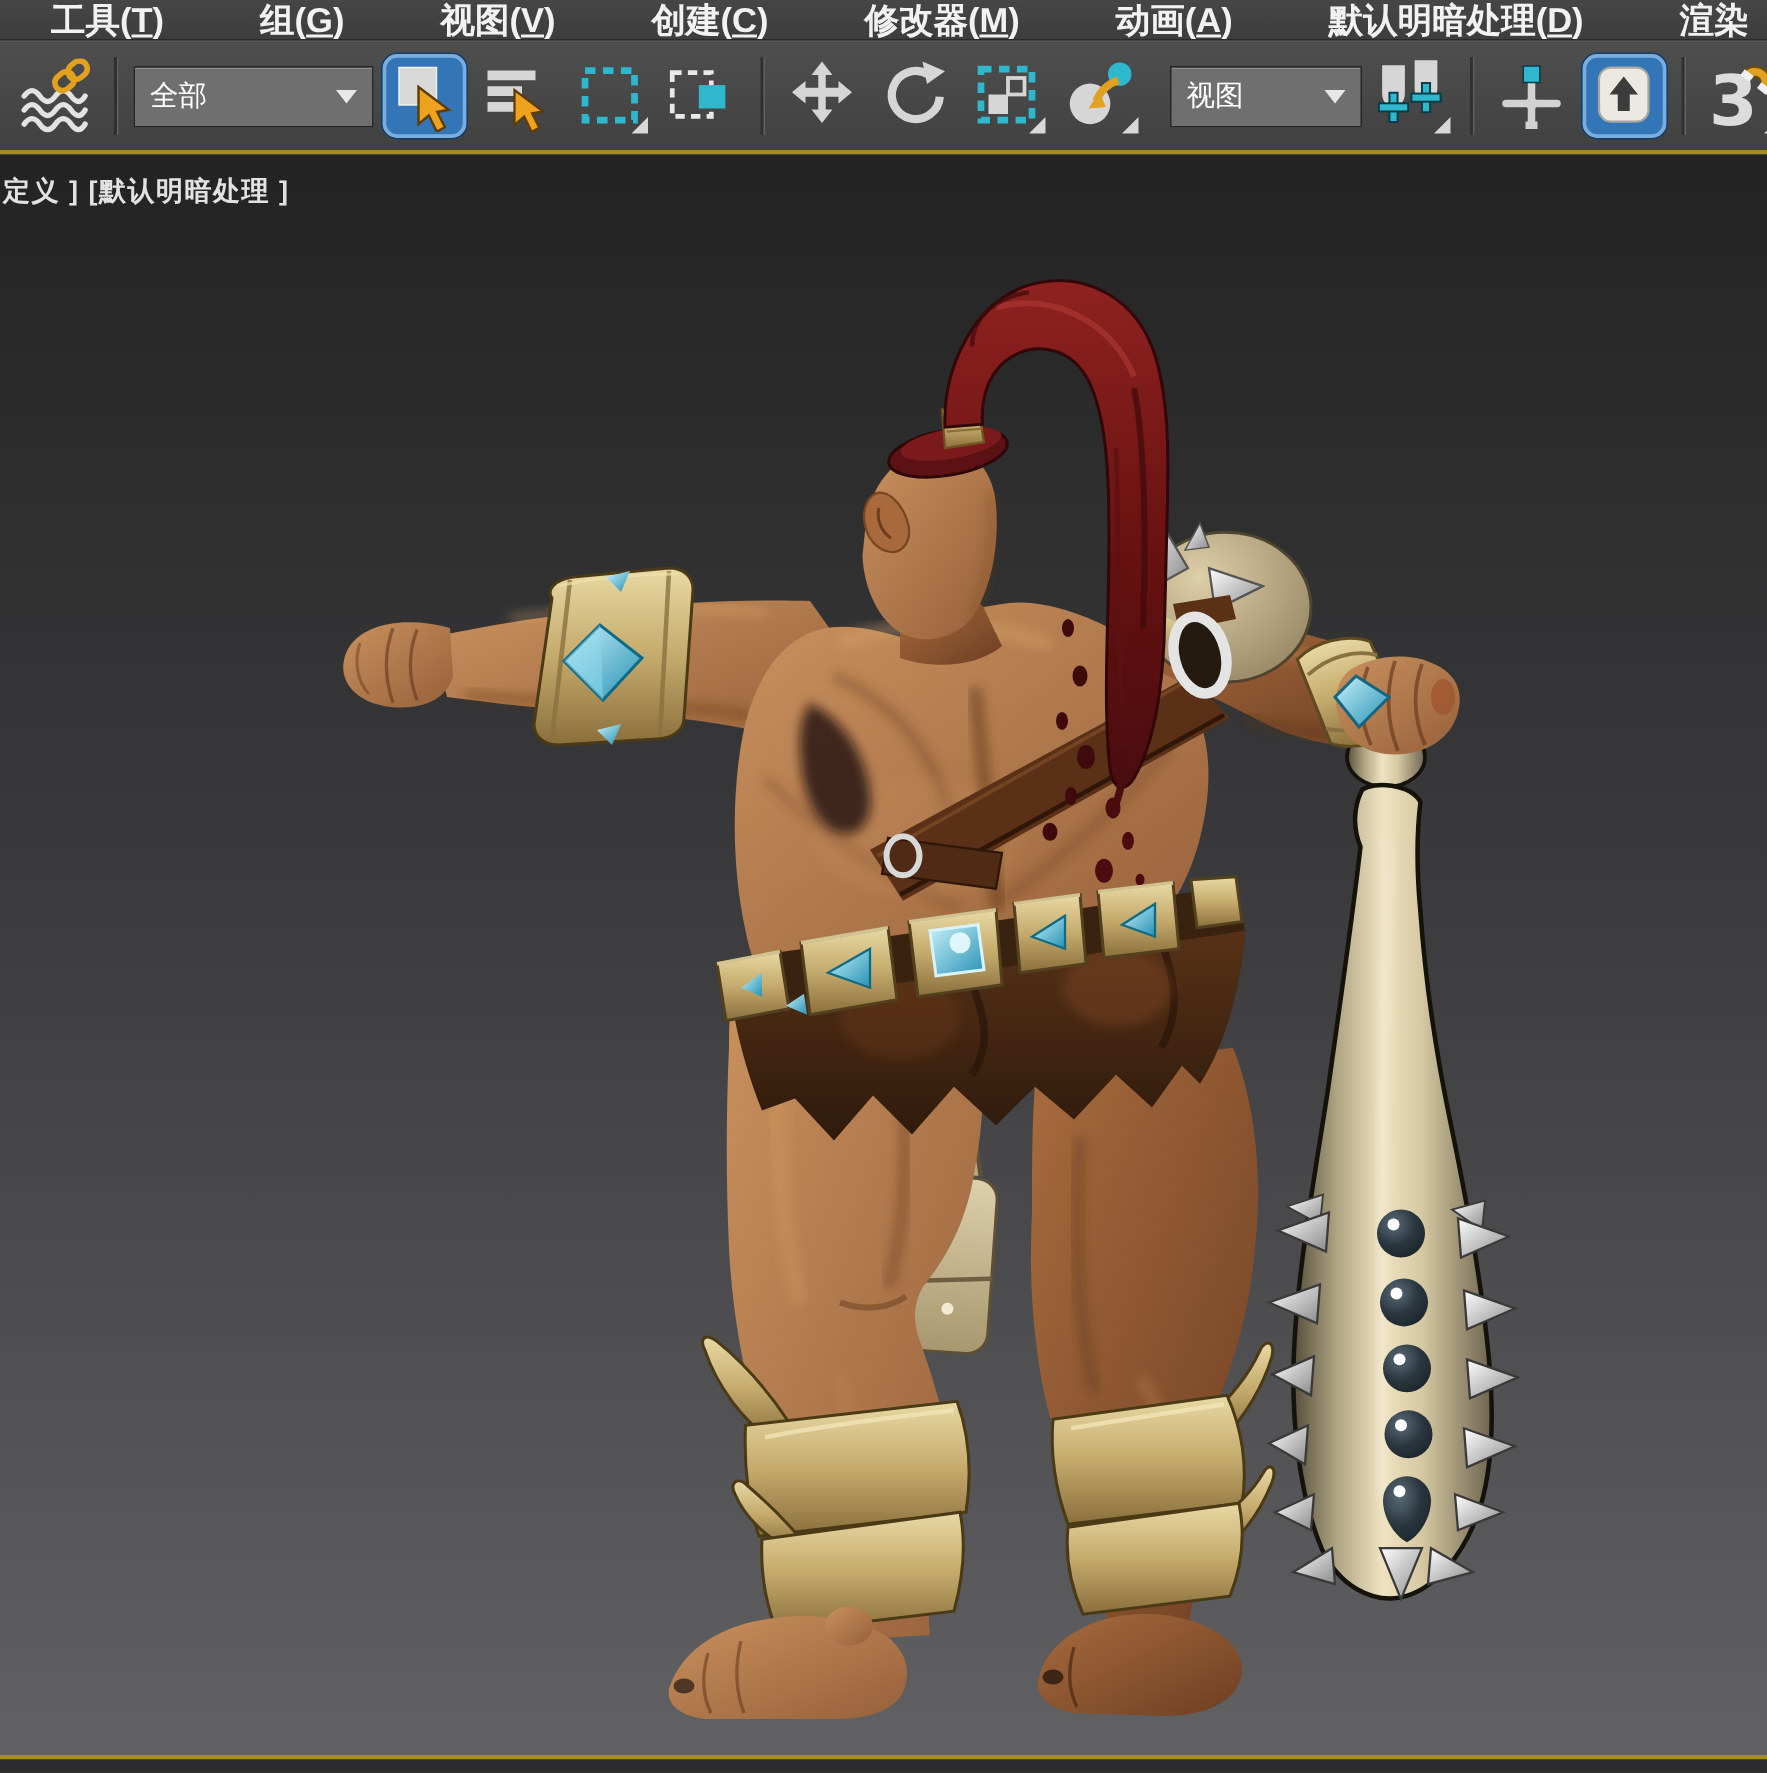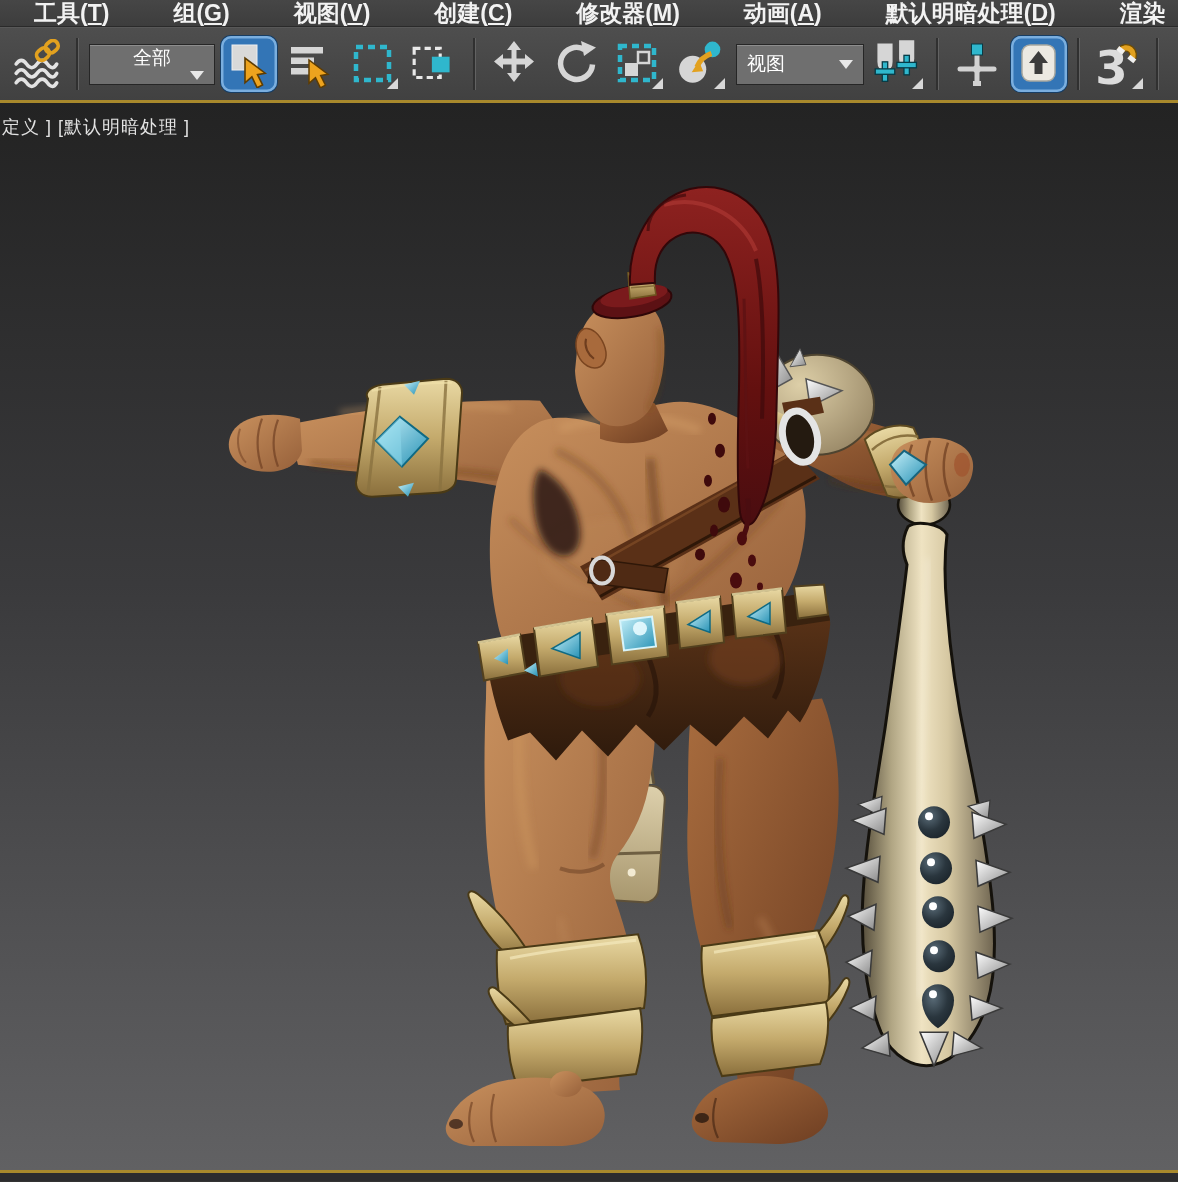--- a/index.html
+++ b/index.html
@@ -26,33 +26,33 @@
     display:flex;align-items:center;justify-content:center;}
   .tool.active{background:var(--active_tool_blue);border-radius:10px;
     box-shadow:inset 0 0 0 2.5px #7aaede,0 0 0 1px #173d63;}
   .sep{width:3px;height:52px;background:#303030;border-right:1px solid #626262;
     margin:0 4px;flex:0 0 auto;}
   .fly{position:absolute;right:3px;bottom:3px;width:0;height:0;
     border-left:11px solid transparent;border-bottom:11px solid #d8d8d8;}
   .dropdown{height:41px;background:var(--dropdown_bg);border:1px solid #262626;
     box-shadow:inset 0 1px 0 #8d8d8d;display:flex;align-items:center;
     padding:0 10px;flex:0 0 auto;cursor:default;}
-  .dd-filter{width:126px;flex-direction:column;} .dd-coord{width:128px;margin-left:2px;}
+  .dd-filter{width:160px;} .dd-coord{width:128px;margin-left:12px;}
   .ddt{color:#fff;font-size:19px;}
   .dda{width:0;height:0;border-left:7px solid transparent;
     border-right:7px solid transparent;border-top:9px solid #e8e8e8;margin-left:auto;}
   .wav path{stroke:#e3e3e3;stroke-width:3.4;fill:none;stroke-linecap:round}
   .chain rect{stroke:var(--accent_gold);stroke-width:3.6;fill:none}
   .cy{fill:var(--accent_cyan)} .cys{stroke:var(--accent_cyan);fill:none}
   .gy{fill:var(--icon_gray)}
   .plus rect{fill:var(--accent_cyan);stroke:#073b46;stroke-width:1.2}
 
   
   .goldline{height:3px;background:var(--viewport_border);}
-  .viewport{position:relative;height:1067px;overflow:hidden;background:#14532d;}
+  .viewport{position:relative;height:1067px;overflow:hidden;background:#14532d;font-weight:bold;}
   .vp-label{position:absolute;left:2px;top:12px;color:#e2e2e2;font-size:18px;
     letter-spacing:1px;z-index:5;cursor:default;}
   .scene{position:absolute;inset:0;width:100%;height:100%;display:block;}
   .bottomstrip{height:8px;background:#2c2c2e;}
 </style>
 </head>
 <body>
 
 <div class="menubar">
   <div class="mi"><span class="p">工具(</span><span class="u">T</span><span class="p">)</span></div>

